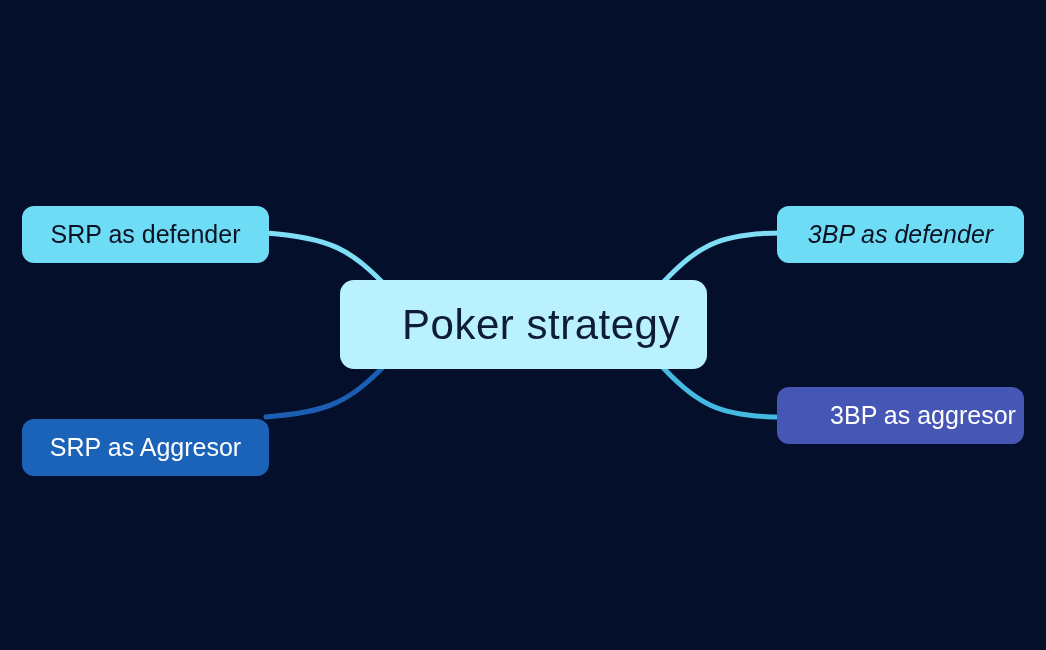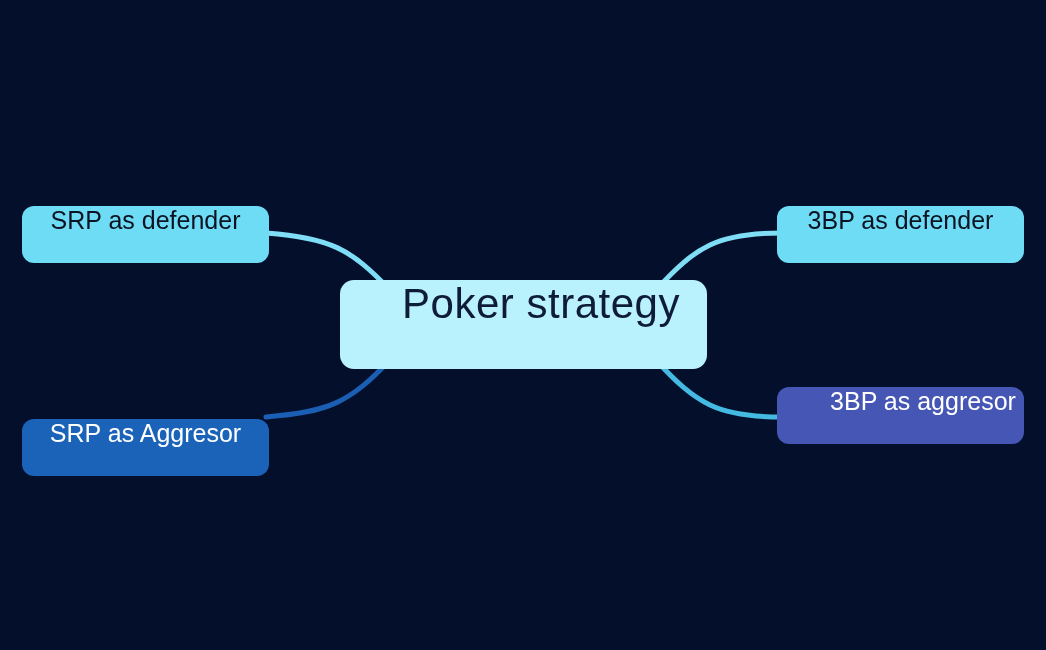--- a/index.html
+++ b/index.html
@@ -24,21 +24,21 @@
   }
   .connector {
     fill: none;
     stroke-width: 5;
     stroke-linecap: round;
   }
   .node {
     position: absolute;
     z-index: 2;
     display: flex;
-    align-items: flex-start;
+    align-items: center;
     justify-content: center;
     box-sizing: border-box;
     cursor: pointer;
     white-space: nowrap;
   }
   .node-root {
     left: 340px;
     top: 280px;
     width: 367px;
     height: 89px;
@@ -48,21 +48,21 @@
     padding-left: 35px;
   }
   .node-branch {
     width: 247px;
     height: 57px;
     border-radius: 12px;
     font-size: 25px;
   }
   .node-srp-defender  { left: 22px;  top: 206px; }
   .node-srp-aggressor { left: 22px;  top: 387px; margin-top: 32px; }
-  .node-3bp-defender  { left: 777px; top: 206px; }
+  .node-3bp-defender  { left: 777px; top: 206px; font-style: italic; }
   .node-3bp-aggressor { left: 777px; top: 387px; padding-left: 45px; }
 </style>
 </head>
 <body style="background: rgb(3, 15, 43);">
 
 <div class="canvas">
 
   <svg class="connector-layer" viewBox="0 0 1046 650" xmlns="http://www.w3.org/2000/svg">
     <path class="connector" d="M 266 233 C 330 238, 350 248, 390 290" stroke="#7fdef6"></path>
     <path class="connector" d="M 266 417 C 330 412, 350 402, 390 360" stroke="#1b5fb4"></path>

